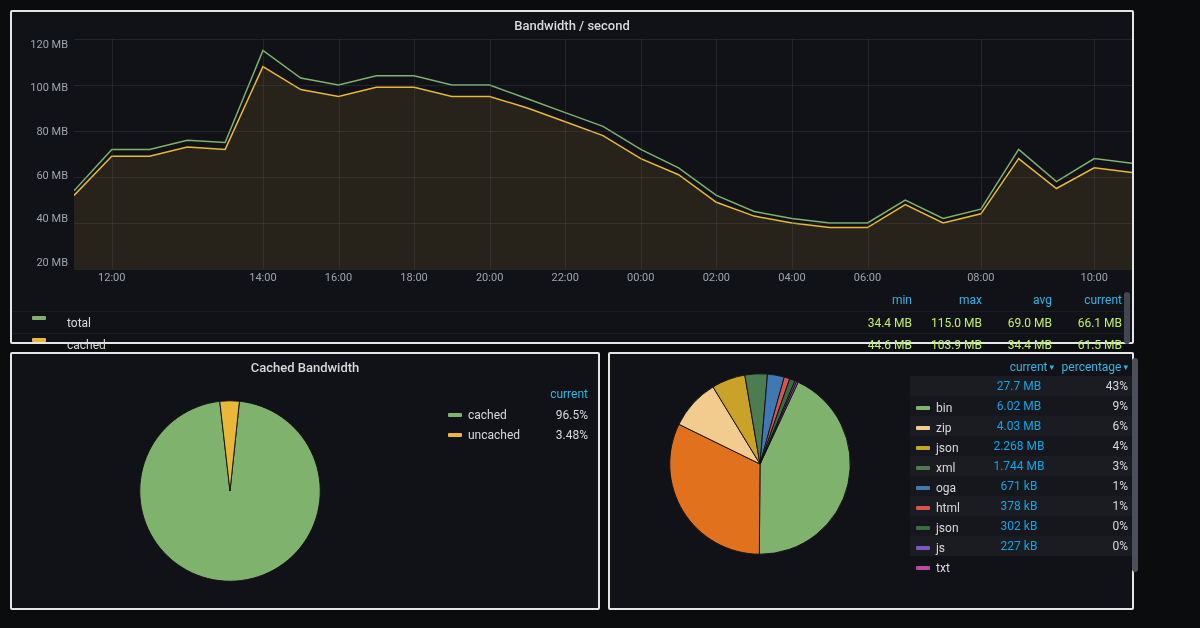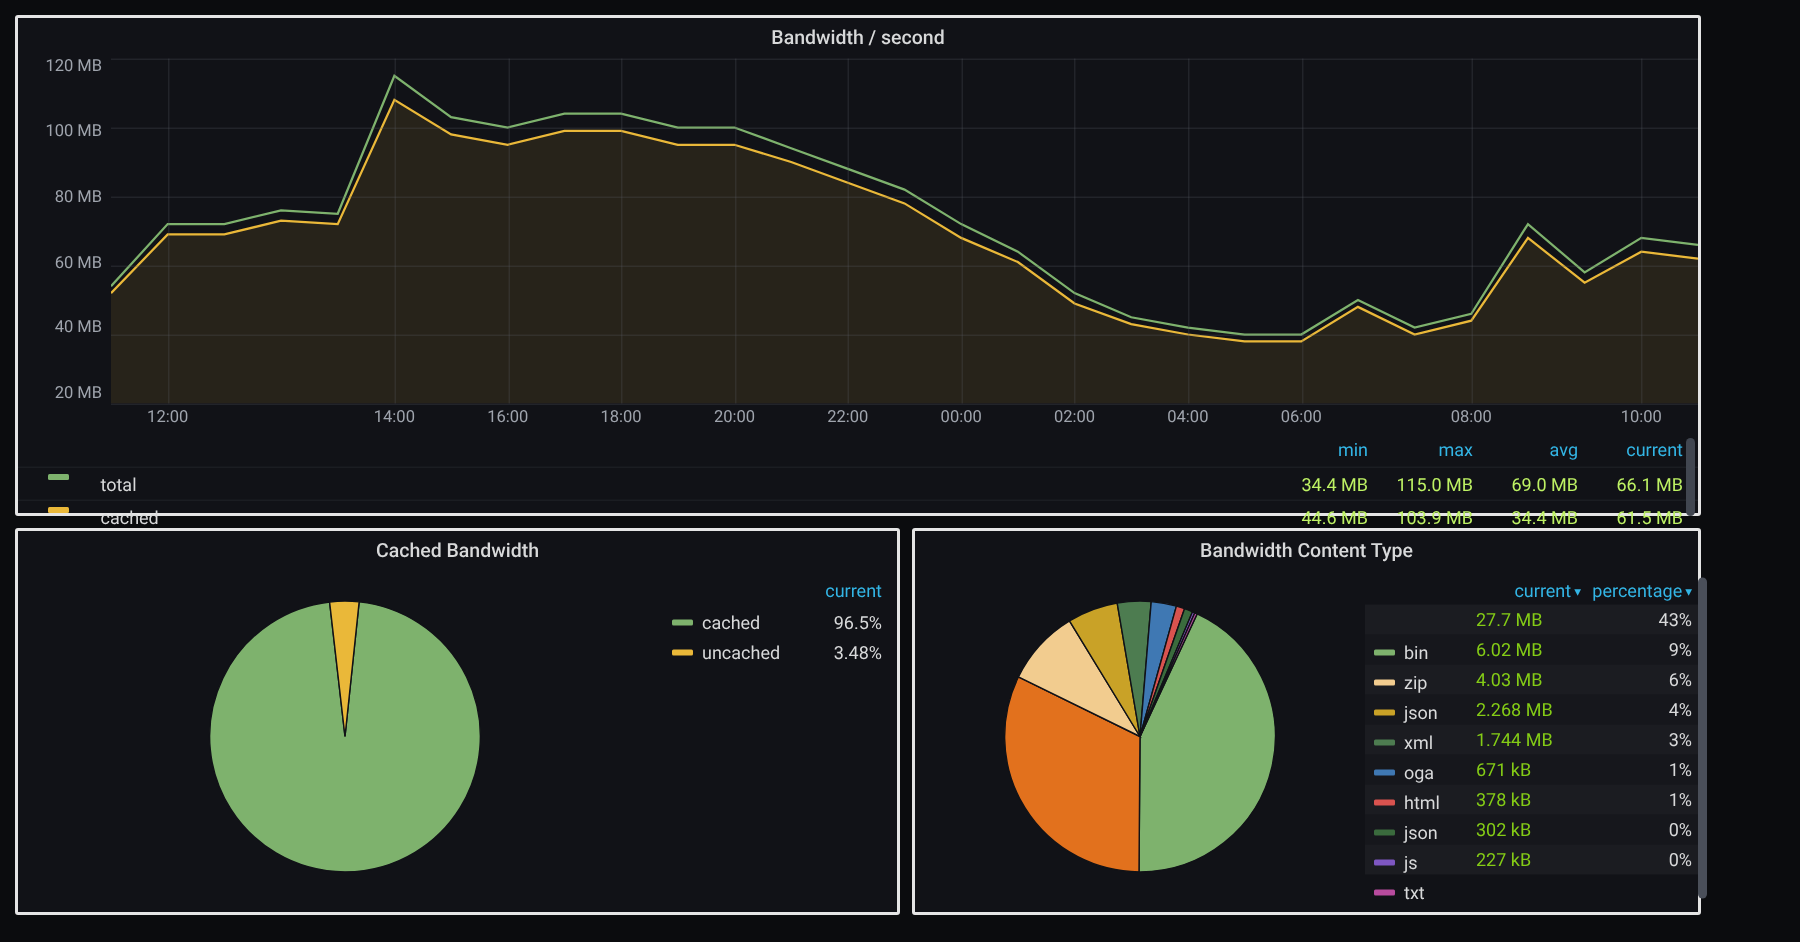--- a/index.html
+++ b/index.html
@@ -118,21 +118,21 @@
   }
   .ct-header { display:flex; color:#33b5e5; padding: 0 4px 2px 0; }
   .ct-header .spacer { flex:1; }
   .ct-header .col { text-align:right; display:flex; align-items:center; justify-content:flex-end; gap:2px; cursor:pointer; }
   .ct-header .col.cur { width:70px; }
   .ct-header .col.pct { width:74px; }
   .ct-row { display:flex; align-items:center; height:20px; padding:0 4px 0 6px; }
   .ct-row:nth-child(even) { background: rgba(255,255,255,0.022); }
   .ct-row:nth-child(odd) { background: rgba(255,255,255,0.045); }
   .ct-row .name { flex:1; display:flex; align-items:center; gap:6px; color:#d8d9da;margin-top:43px;}
-  .ct-row .val { width:70px; text-align:left; color:#84cc16; }
+  .ct-row .val { width:70px; text-align:center; color:#0ea5e9; }
   .ct-row .pct { width:74px; text-align:right; color:#d8d9da; }
   .ct-scrollbar { position:absolute; right:-6px; top:4px; width:6px; bottom:2px; background:#4a4f59; border-radius:3px; }
   .caret { font-size:9px; }
 </style>
 </head>
 <body>
 
 <div id="panel-bw" class="panel">
   <div class="panel-title">Bandwidth / second</div>
 
@@ -245,21 +245,20 @@
             <span class="swatch" style="background:#eab839"></span>
             <span>uncached</span>
           </div>
         <div class="val">3.48%</div>
       </div>
     </div>
   </div>
 </div>
 
 <div id="panel-content" class="panel">
-  <div class="panel-title">Bandwidth Content Type</div>
   <div class="pie-body">
     <div class="pie-wrap">
       <svg class="pie2" id="pie-content" viewBox="-100 -100 200 200">
           <path d="M 0 0 L 40.14873486536645 -86.09923976848174 A 95 95 0 0 1 -0.6991767918722632 94.99742707996731 Z" fill="#7eb26d" stroke="#111217" stroke-width="1"></path>
           <path d="M 0 0 L -0.6991767918722632 94.99742707996731 A 95 95 0 0 1 -85.32404157932827 -41.7708981058471 Z" fill="#e2711d" stroke="#111217" stroke-width="1"></path>
           <path d="M 0 0 L -85.32404157932827 -41.7708981058471 A 95 95 0 0 1 -49.475452136274626 -81.09981279825003 Z" fill="#f2cc8f" stroke="#111217" stroke-width="1"></path>
           <path d="M 0 0 L -49.475452136274626 -81.09981279825003 A 95 95 0 0 1 -16.004521948819093 -93.64216612824464 Z" fill="#c9a227" stroke="#111217" stroke-width="1"></path>
           <path d="M 0 0 L -16.004521948819093 -93.64216612824464 A 95 95 0 0 1 7.8817106535068255 -94.67248088633993 Z" fill="#4d7c50" stroke="#111217" stroke-width="1"></path>
           <path d="M 0 0 L 7.8817106535068255 -94.67248088633993 A 95 95 0 0 1 25.55123109010212 -91.49936934088781 Z" fill="#3f78b3" stroke="#111217" stroke-width="1"></path>
           <path d="M 0 0 L 25.55123109010212 -91.49936934088781 A 95 95 0 0 1 31.26874176601565 -89.706553764874 Z" fill="#d9534f" stroke="#111217" stroke-width="1"></path>

